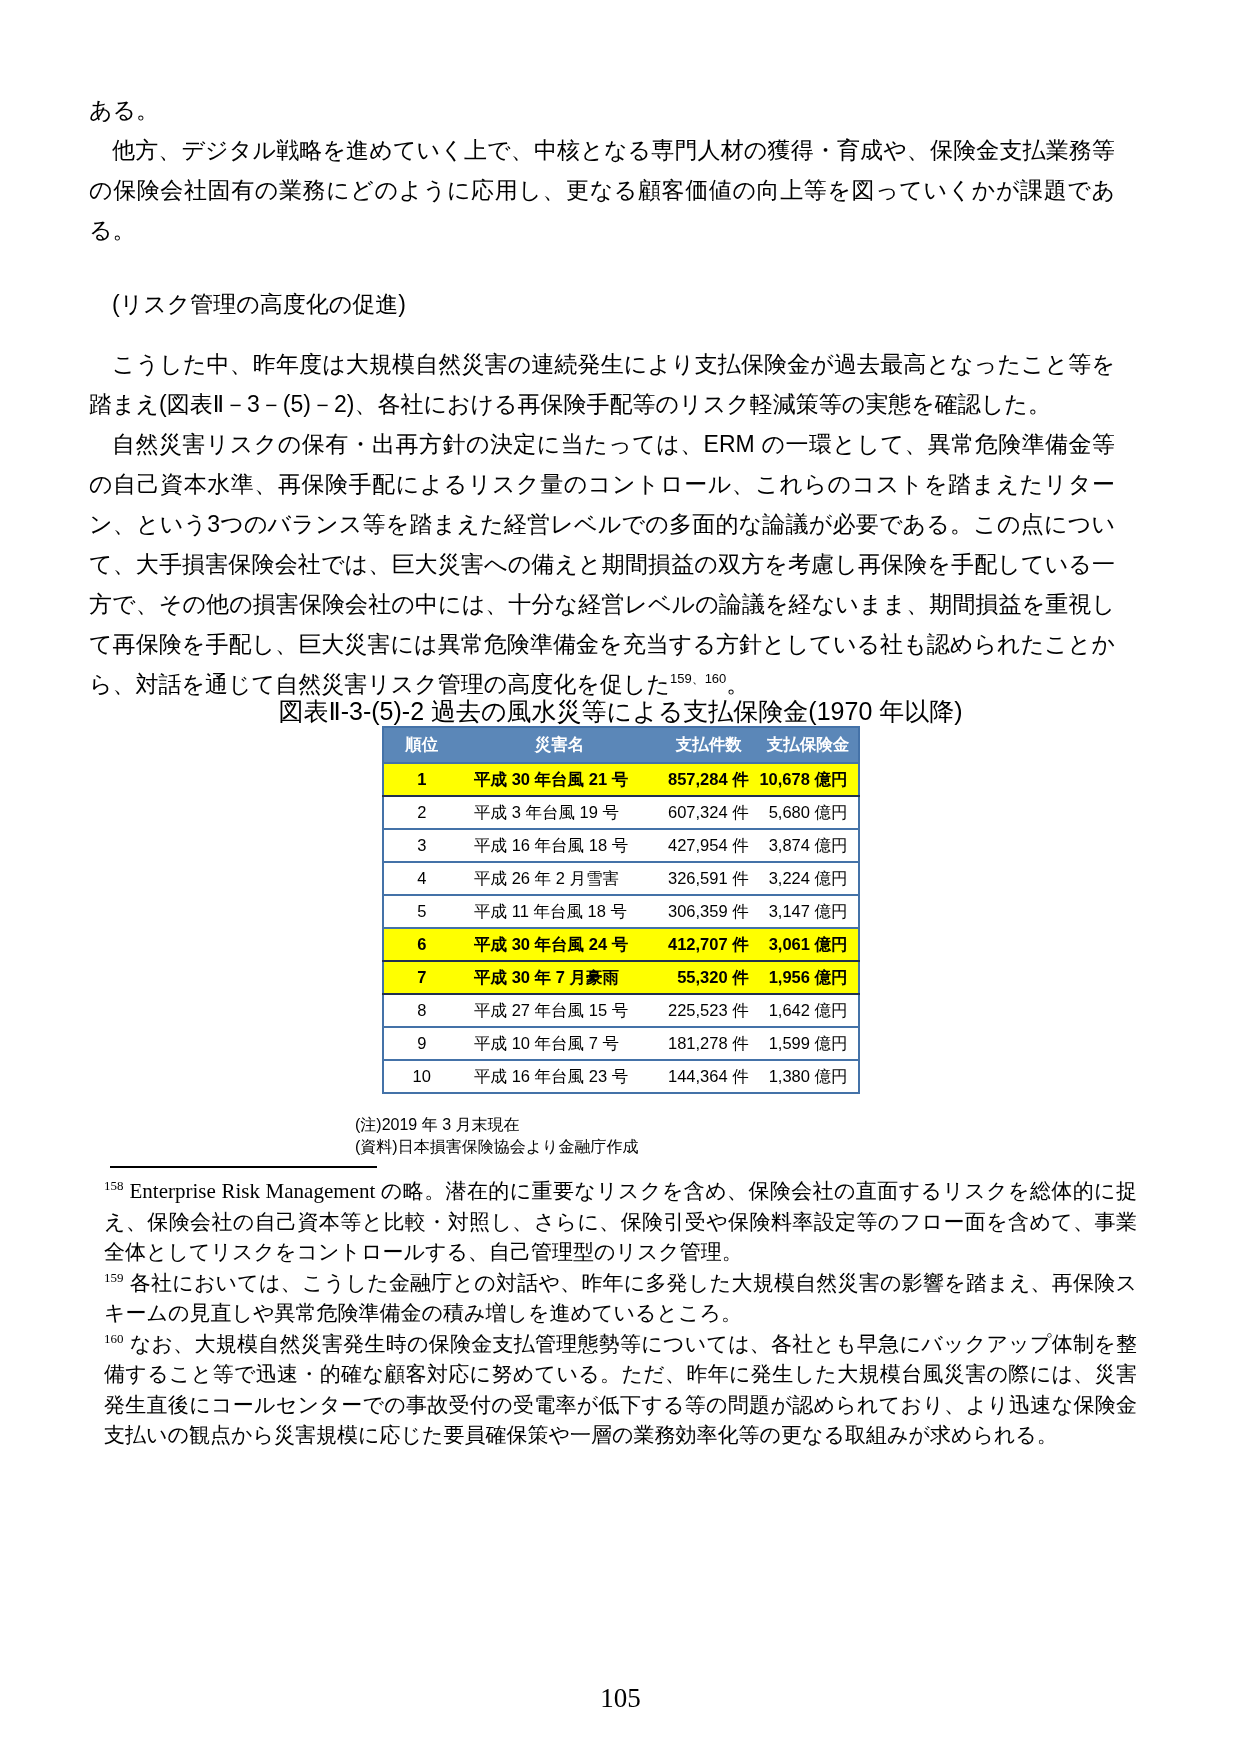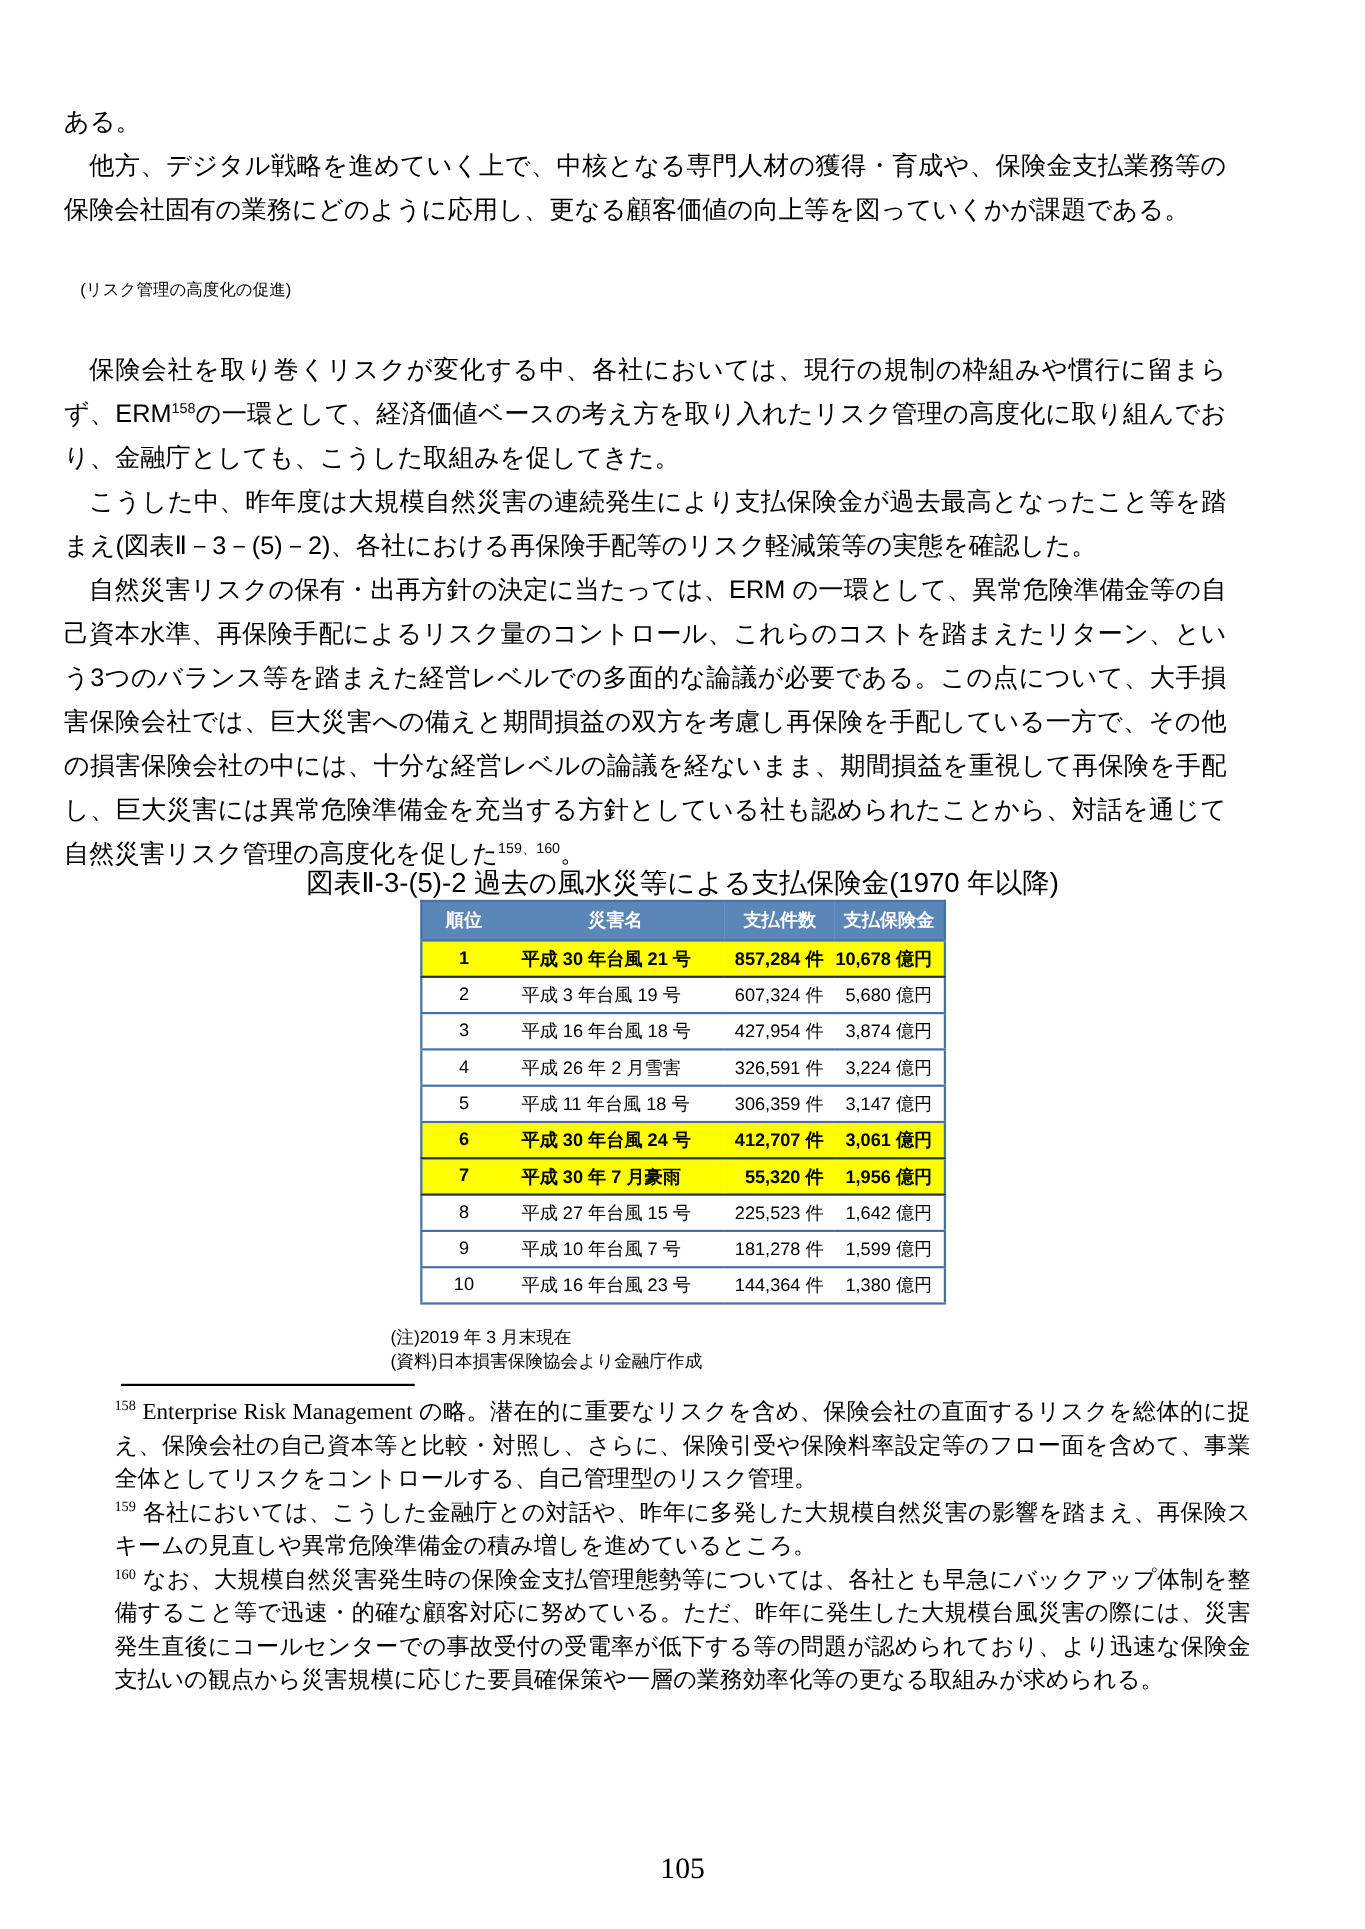--- a/index.html
+++ b/index.html
@@ -13,31 +13,31 @@
   .page{
     position:relative;
     width:1241px;height:1754px;
     margin:0 auto;
     background:#ffffff;
     color:#000;
     font-family:"Liberation Sans","DejaVu Sans",sans-serif;
     overflow:hidden;
   }
   .content{
-    padding:90px 126px 0 58px;
+    padding:90px 126px 0 89px;
     font-size:23px;
     line-height:40px;
     text-align:justify;
     text-justify:inter-character;
   }
   .content p{text-indent:1em;}
   .content p.no-indent{text-indent:0;}
   .section-heading{
-    margin-top:34px;margin-bottom:32px;
-    font-size:15px;font-weight:normal;
+    margin-top:34px;margin-bottom:20px;
+    font-size:23px;font-weight:normal;
     text-indent:0;
   }
   sup.fnref{
     font-size:13px;
     vertical-align:super;
     line-height:0;
   }
   
   .fig-caption{
     margin-top:-6px;
@@ -110,21 +110,20 @@
 </style>
 </head>
 <body>
 
 <div class="page">
 
   <div class="content">
     <p class="no-indent">ある。</p>
     <p>他方、デジタル戦略を進めていく上で、中核となる専門人材の獲得・育成や、保険金支払業務等の保険会社固有の業務にどのように応用し、更なる顧客価値の向上等を図っていくかが課題である。</p>
     <p class="section-heading">(リスク管理の高度化の促進)</p>
-    <p><span>保険会社を取り巻くリスクが変化する中、各社においては、現行の規制の枠組みや慣行に留まらず、ERM</span><sup class="fnref">158</sup><span>の一環として、経済価値ベースの考え方を取り入れたリスク管理の高度化に取り組んでおり、金融庁としても、こうした取組みを促してきた。</span></p>
     <p>こうした中、昨年度は大規模自然災害の連続発生により支払保険金が過去最高となったこと等を踏まえ(図表Ⅱ－3－(5)－2)、各社における再保険手配等のリスク軽減策等の実態を確認した。</p>
     <p><span>自然災害リスクの保有・出再方針の決定に当たっては、ERM の一環として、異常危険準備金等の自己資本水準、再保険手配によるリスク量のコントロール、これらのコストを踏まえたリターン、という3つのバランス等を踏まえた経営レベルでの多面的な論議が必要である。この点について、大手損害保険会社では、巨大災害への備えと期間損益の双方を考慮し再保険を手配している一方で、その他の損害保険会社の中には、十分な経営レベルの論議を経ないまま、期間損益を重視して再保険を手配し、巨大災害には異常危険準備金を充当する方針としている社も認められたことから、対話を通じて自然災害リスク管理の高度化を促した</span><sup class="fnref">159、160</sup><span>。</span></p>
   </div>
 
   <div class="fig-caption">図表Ⅱ-3-(5)-2  過去の風水災等による支払保険金(1970 年以降)</div>
 
   <table class="payout">
     <colgroup>
       <col style="width:78px">
         <col style="width:200px">

